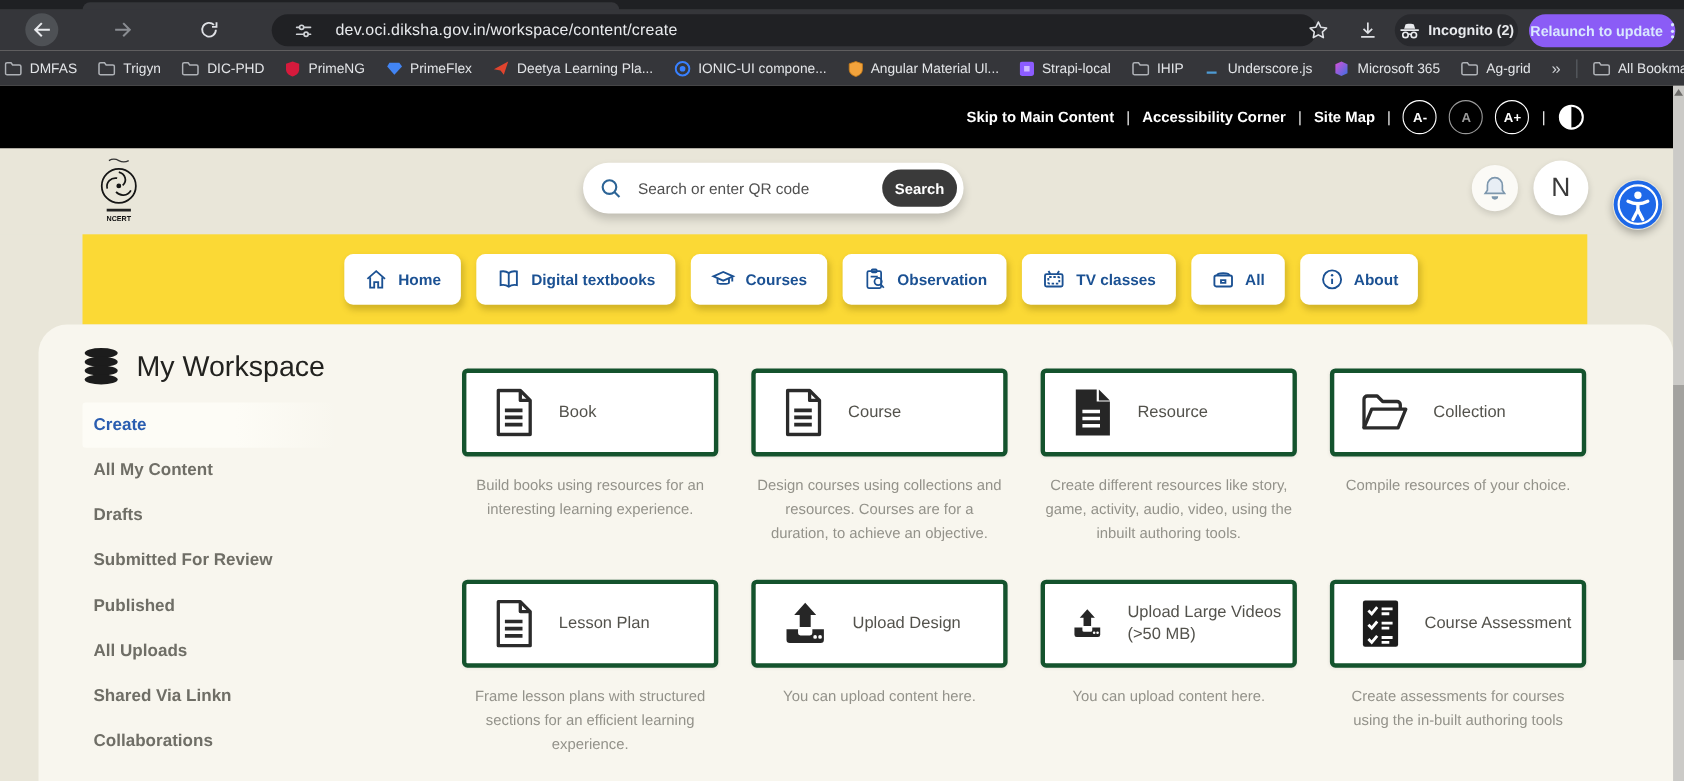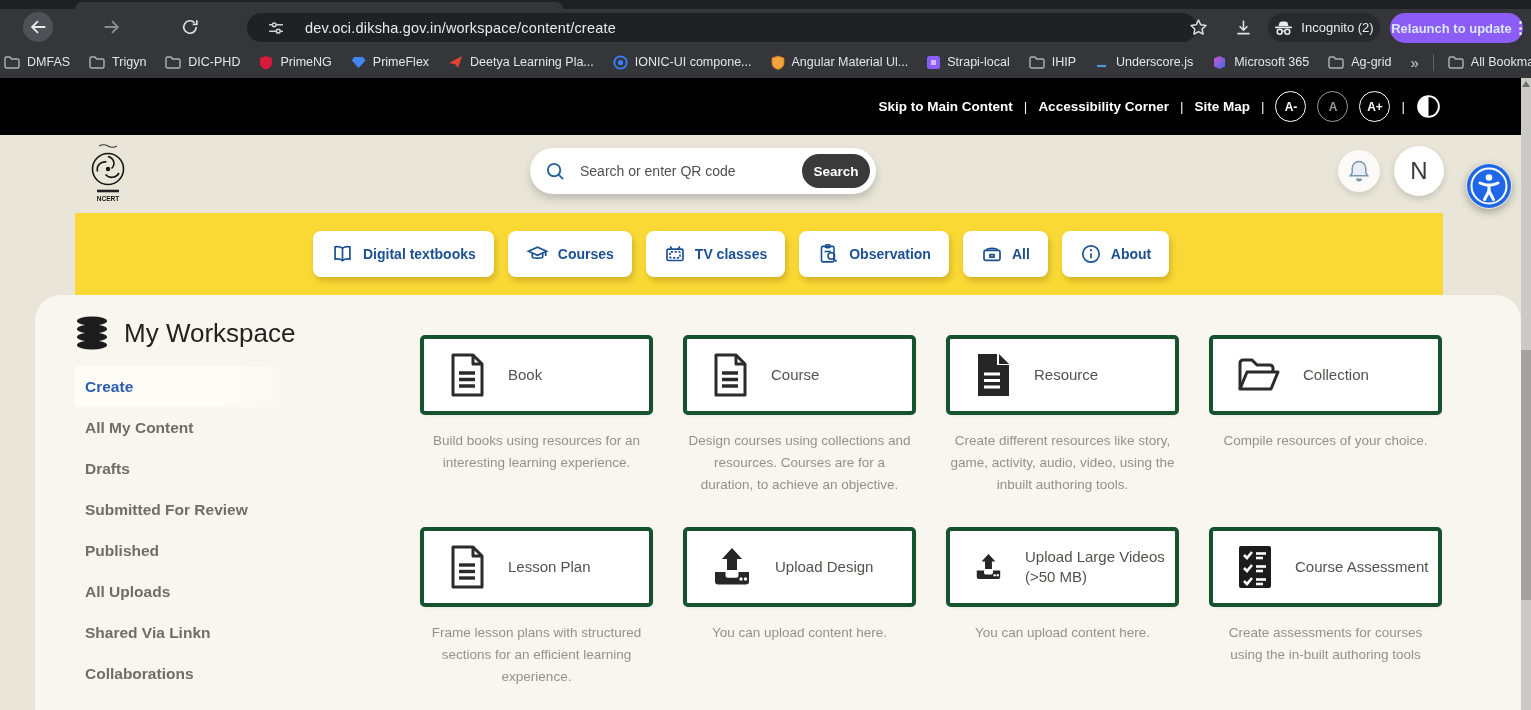--- a/index.html
+++ b/index.html
@@ -16,21 +16,21 @@
   .btn-fwd{left:97px;}
   .btn-refresh{left:175px;}
   .urlbar{position:absolute;left:247px;top:4px;width:930px;height:29px;background:#202124;
     border-radius:15px;display:flex;align-items:center;padding-left:20px;gap:20px;}
   .urltext{color:#e8eaed;font-size:14.5px;letter-spacing:.2px;}
   .tb-icon{position:absolute;top:8px;}
   .i-star{left:1188px;}
   .i-dl{left:1233px;}
   .incog-pill{position:absolute;left:1268px;top:4px;height:29px;width:112px;background:#28292d;
     border-radius:15px;display:flex;align-items:center;justify-content:center;gap:8px;
-    color:#e8eaed;font-size:13px;}
+    color:#e8eaed;font-size:13px;font-weight:bold;}
   .relaunch{position:absolute;left:1390px;top:4px;height:30px;width:133px;background:#8b5cf6;
     border-radius:15px;display:flex;align-items:center;justify-content:center;gap:7px;
     color:#d9e8ff;font-size:13px;font-weight:bold;}
   .vdots{display:inline-flex;flex-direction:column;gap:2.5px;}
   .vdots i{width:3px;height:3px;border-radius:50%;background:#d9e8ff;}
 
   .bookmarks{position:absolute;top:46px;left:0;right:0;height:32px;background:#35363a;
     display:flex;align-items:center;padding:0 4px;gap:19px;color:#e3e5e8;font-size:12.5px;white-space:nowrap;}
   .bm{display:flex;align-items:center;gap:7px;}
   .bm-right{margin-left:auto;display:flex;align-items:center;gap:14px;}
@@ -321,51 +321,58 @@
         <path d="M14 20 C20 23 26 23 32 20"></path>
         <path d="M23 22 V28"></path>
         <path d="M23 28 L18.5 36.5"></path>
         <path d="M23 28 L27.5 36.5"></path>
       </g>
     </svg>
   </div>
 
   <div class="yellowbar">
     <div class="navbtn">
+      <svg width="22" height="22" viewBox="0 0 22 22" fill="none" stroke="#1b5193" stroke-width="1.7">
+          <path d="M3 10.5 L11 3.5 19 10.5"></path>
+          <path d="M5.5 9 V18.5 H9.2 V13.5 H12.8 V18.5 H16.5 V9"></path>
+        </svg>
+      <span>Home</span>
+    </div>
+    <div class="navbtn">
       <svg width="23" height="22" viewBox="0 0 22 22" fill="none" stroke="#1b5193" stroke-width="1.7">
           <path d="M11 5.2 C9.2 3.8 6.2 3.3 3.6 3.8 V16.2 C6.2 15.7 9.2 16.2 11 17.6 C12.8 16.2 15.8 15.7 18.4 16.2 V3.8 C15.8 3.3 12.8 3.8 11 5.2 Z"></path>
           <path d="M11 5.2 V17.6"></path>
         </svg>
       <span>Digital textbooks</span>
     </div>
     <div class="navbtn">
       <svg width="23" height="22" viewBox="0 0 22 22" fill="none" stroke="#1b5193" stroke-width="1.7">
           <path d="M2 8.2 L11 4.2 20 8.2 11 12.2 Z"></path>
           <path d="M5.8 10.2 V14 C5.8 15.4 16.2 15.4 16.2 14 V10.2"></path>
           <path d="M19.2 9 V13"></path>
         </svg>
       <span>Courses</span>
-    </div>
-    <div class="navbtn">
-      <svg width="22" height="22" viewBox="0 0 22 22" fill="none" stroke="#1b5193" stroke-width="1.7">
-          <rect x="3" y="6.2" width="16" height="11.3" rx="1.4"></rect>
-          <path d="M7.8 6 L6.2 3.4 M14.2 6 L15.8 3.4"></path>
-          <rect x="6" y="8.8" width="10" height="6" rx=".8" stroke-dasharray="2.2 1.6"></rect>
-        </svg>
-      <span>TV classes</span>
     </div>
     <div class="navbtn">
       <svg width="23" height="22" viewBox="0 0 22 22" fill="none" stroke="#1b5193" stroke-width="1.6">
           <rect x="4" y="3.4" width="12.5" height="15.5" rx="1.4"></rect>
           <rect x="8" y="1.8" width="4.5" height="2.8" rx=".8"></rect>
           <path d="M7 8.5 h6.5"></path>
           <circle cx="13.8" cy="13" r="3.3"></circle>
           <path d="M16.2 15.5 L19 18.6"></path>
         </svg>
       <span>Observation</span>
+    </div>
+    <div class="navbtn">
+      <svg width="22" height="22" viewBox="0 0 22 22" fill="none" stroke="#1b5193" stroke-width="1.7">
+          <rect x="3" y="6.2" width="16" height="11.3" rx="1.4"></rect>
+          <path d="M7.8 6 L6.2 3.4 M14.2 6 L15.8 3.4"></path>
+          <rect x="6" y="8.8" width="10" height="6" rx=".8" stroke-dasharray="2.2 1.6"></rect>
+        </svg>
+      <span>TV classes</span>
     </div>
     <div class="navbtn">
       <svg width="22" height="22" viewBox="0 0 22 22" fill="none" stroke="#1b5193" stroke-width="1.7">
           <path d="M5.5 7.4 C5.5 4.8 16.5 4.8 16.5 7.4"></path>
           <rect x="3" y="7.4" width="16" height="10" rx="1.6"></rect>
           <path d="M9 11.6 h4 v2.6 h-4 z"></path>
         </svg>
       <span>All</span>
     </div>
     <div class="navbtn">

